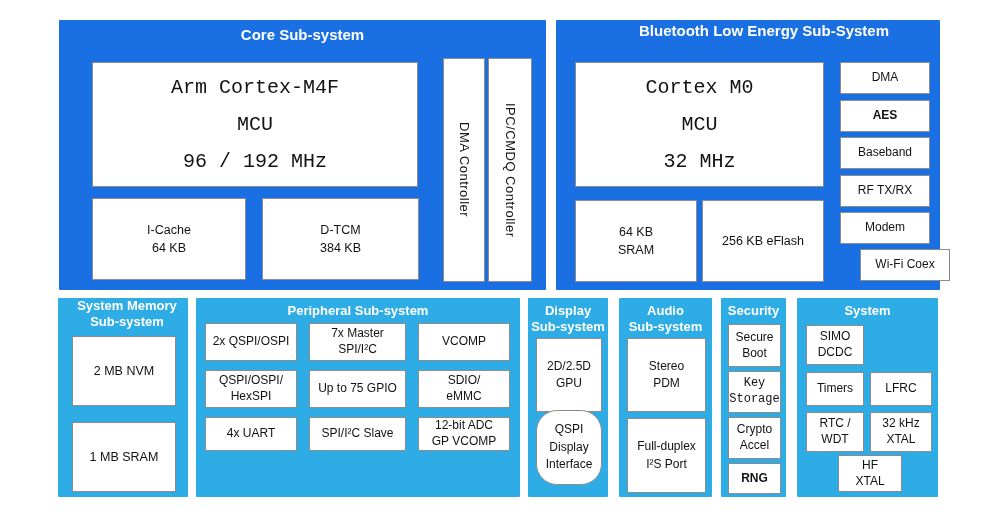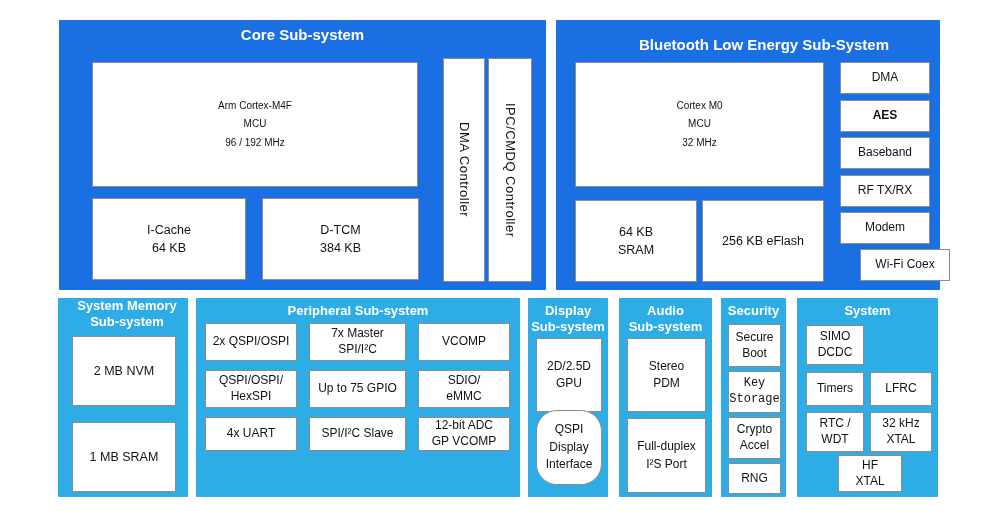--- a/index.html
+++ b/index.html
@@ -15,21 +15,21 @@
     font-weight:bold;white-space:pre-line;line-height:1.25;
   }
   .t-lg{font-size:15px;}
   .t-sm{font-size:13px;}
   .wbox{
     position:absolute;background:#fff;border:1px solid #8c8c8c;
     display:flex;align-items:center;justify-content:center;
     text-align:center;white-space:pre-line;color:#121212;
     line-height:1.45;font-size:12px;
   }
-  .cpu{font-size:10px;line-height:1.85;}
+  .cpu{font-size:20px;line-height:1.85;font-family:Liberation Mono, monospace;}
   .mid{font-size:12.5px;}
   .vbox{
     writing-mode:vertical-rl;text-orientation:mixed;
     font-size:13px;letter-spacing:0.5px;line-height:1;
   }
   .tight{line-height:1.3;}
   .bold{font-weight:bold;}
   .pergrid{
     position:absolute;left:9px;top:25px;
     display:grid;grid-template-columns:92px 97px 92px;
@@ -49,21 +49,21 @@
 96 / 192 MHz</div>
     <div class="wbox mid" style="left:33px;top:178px;width:152px;height:80px;">I-Cache
 64 KB</div>
     <div class="wbox mid" style="left:203px;top:178px;width:155px;height:80px;">D-TCM
 384 KB</div>
     <div class="wbox vbox" style="left:384px;top:38px;width:40px;height:222px;">DMA Controller</div>
     <div class="wbox vbox" style="left:429px;top:38px;width:42px;height:222px;">IPC/CMDQ Controller</div>
   </div>
 
   <div class="sect blue-dark" style="left:556px;top:20px;width:384px;height:270px;">
-    <div class="title t-lg" style="top:16px;padding-left:32px;">Bluetooth Low Energy Sub-System</div>
+    <div class="title t-lg" style="top:2px;padding-left:32px;">Bluetooth Low Energy Sub-System</div>
     <div class="wbox cpu" style="left:19px;top:42px;width:247px;height:123px;">Cortex M0
 MCU
 32 MHz</div>
     <div class="wbox mid" style="left:19px;top:180px;width:120px;height:80px;">64 KB
 SRAM</div>
     <div class="wbox mid" style="left:146px;top:180px;width:120px;height:80px;">256 KB eFlash</div>
     <div class="wbox" style="left:284px;top:42px;width:88px;height:30px;">DMA</div>
     <div class="wbox bold" style="left:284px;top:80px;width:88px;height:30px;">AES</div>
     <div class="wbox" style="left:284px;top:117px;width:88px;height:30px;">Baseband</div>
     <div class="wbox" style="left:284px;top:155px;width:88px;height:30px;">RF TX/RX</div>
@@ -117,21 +117,21 @@
   </div>
 
   <div class="sect blue-light" style="left:721px;top:298px;width:65px;height:199px;">
     <div class="title t-sm" style="top:5px;">Security</div>
     <div class="wbox tight" style="left:7px;top:26px;width:51px;height:41px;">Secure
 Boot</div>
     <div class="wbox tight" style="left:7px;top:73px;width:51px;height:40px;font-family:Liberation Mono, monospace;">Key
 Storage</div>
     <div class="wbox tight" style="left:7px;top:119px;width:51px;height:40px;">Crypto
 Accel</div>
-    <div class="wbox tight" style="left:7px;top:165px;width:51px;height:29px;">RNG</div>
+    <div class="wbox tight" style="left:7px;top:165px;width:51px;height:29px;font-weight:bold;">RNG</div>
   </div>
 
   <div class="sect blue-light" style="left:797px;top:298px;width:141px;height:199px;">
     <div class="title t-sm" style="top:5px;">System</div>
     <div class="wbox tight" style="left:9px;top:27px;width:56px;height:38px;">SIMO
 DCDC</div>
     <div class="wbox tight" style="left:9px;top:74px;width:56px;height:32px;">Timers</div>
     <div class="wbox tight" style="left:73px;top:74px;width:60px;height:32px;">LFRC</div>
     <div class="wbox tight" style="left:9px;top:114px;width:56px;height:38px;">RTC /
 WDT</div>

